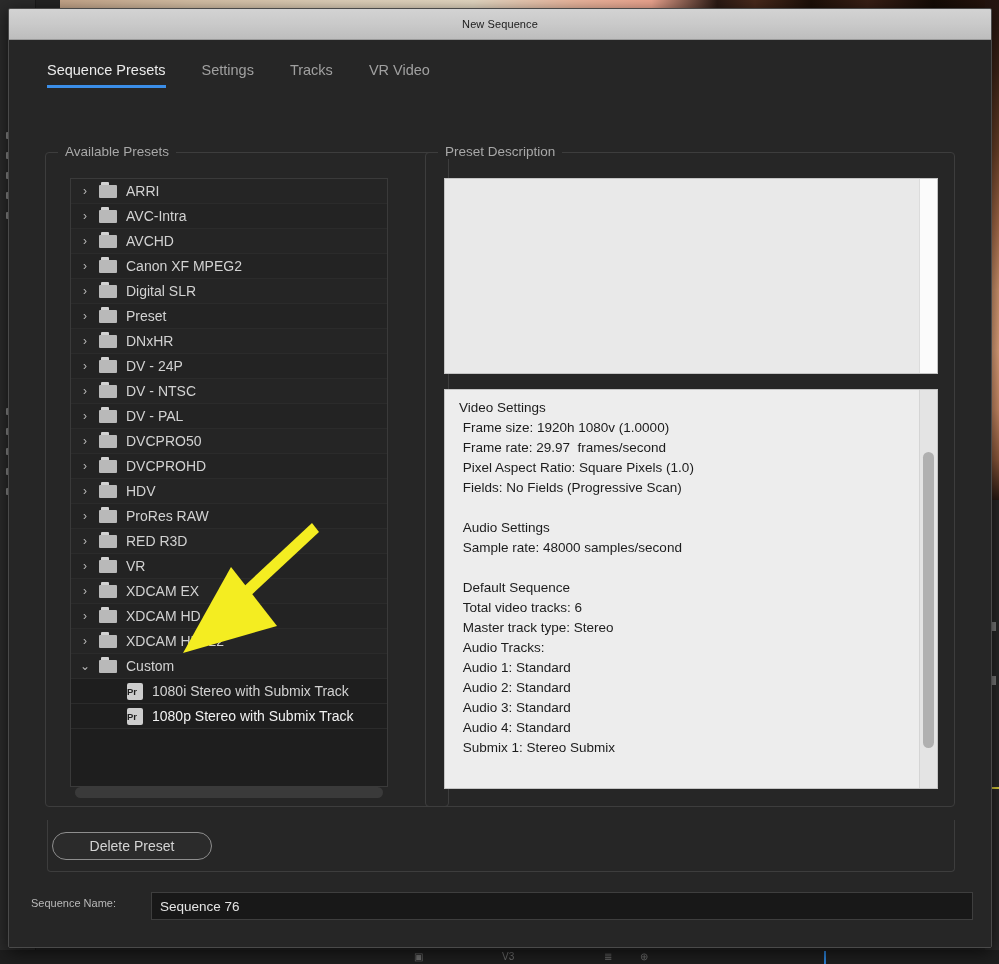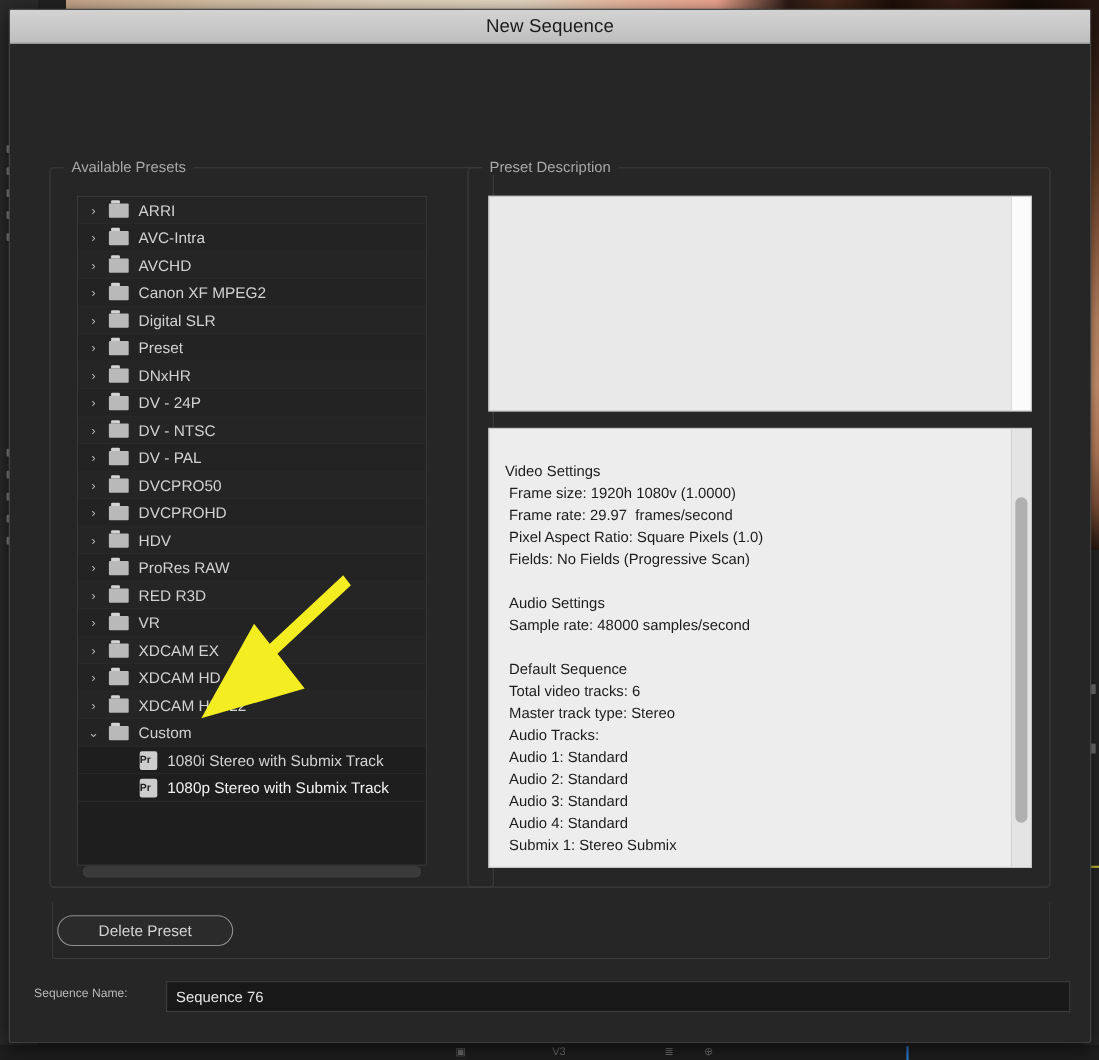--- a/index.html
+++ b/index.html
@@ -63,21 +63,21 @@
     box-shadow: 0 4px 18px rgba(0,0,0,.65);
     overflow: hidden;
   }
   #dialog-titlebar {
     height: 31px;
     background: linear-gradient(180deg,#d3d3d3 0%,#c9c9c9 52%,#bdbdbd 100%);
     border-bottom: 1px solid #9a9a9a;
     display: flex; align-items: center; justify-content: center;
   }
   #dialog-title {
-    font-size: 17px; color: #1b1b1b; letter-spacing: .1px;
+    font-size: 11px; color: #1b1b1b; letter-spacing: .1px;
   }
   #dialog-body { position: relative; height: 908px; background: #262626; }
 
   
   #tab-bar {
     position: absolute; left: 38px; top: 22px; width: 908px; height: 32px;
     display: flex; align-items: flex-start; gap: 0;
   }
   .tab {
     font-size: 14.5px; color: #a0a0a0; padding: 0 0 7px 0; margin-right: 36px;
@@ -145,21 +145,21 @@
   }
   #preset-preview-scroll {
     position: absolute; right: 0; top: 0; width: 18px; height: 100%;
     background: #fbfbfb; border-left: 1px solid #dcdcdc;
   }
   #preset-description-box {
     position: absolute; left: 18px; top: 236px; width: 494px; height: 400px;
     background: #ededed; border: 1px solid #c4c4c4; overflow: hidden;
   }
   #desc-text {
-    padding: 29px 14px; color: #1c1c1c; font-size: 13.5px; line-height: 20px;
+    padding: 8px 14px; color: #1c1c1c; font-size: 13.5px; line-height: 20px;
     white-space: pre-wrap;
   }
   #desc-scroll-track {
     position: absolute; right: 0; top: 0; width: 18px; height: 100%;
     background: #e4e4e4; border-left: 1px solid #d5d5d5;
   }
   #desc-scroll-thumb {
     position: absolute; right: 3px; top: 62px; width: 11px; height: 296px;
     background: #b0b0b0; border-radius: 6px; cursor: pointer;
   }
@@ -229,20 +229,26 @@
 </div>
 
 <div id="new-sequence-dialog">
 
   <div id="dialog-titlebar">
     <span id="dialog-title">New Sequence</span>
   </div>
 
   <div id="dialog-body">
 
+    <div id="tab-bar">
+      <div class="tab active">Sequence Presets</div>
+      <div class="tab">Settings</div>
+      <div class="tab">Tracks</div>
+      <div class="tab">VR Video</div>
+    </div>
 
     <div class="groupbox" id="available-presets-group">
       <span class="legend">Available Presets</span>
 
       <div id="preset-tree">
           <div class="tree-row folder">
             <span class="twisty">›</span>
             <span class="folder-icon"></span>
             <span>ARRI</span>
           </div>

